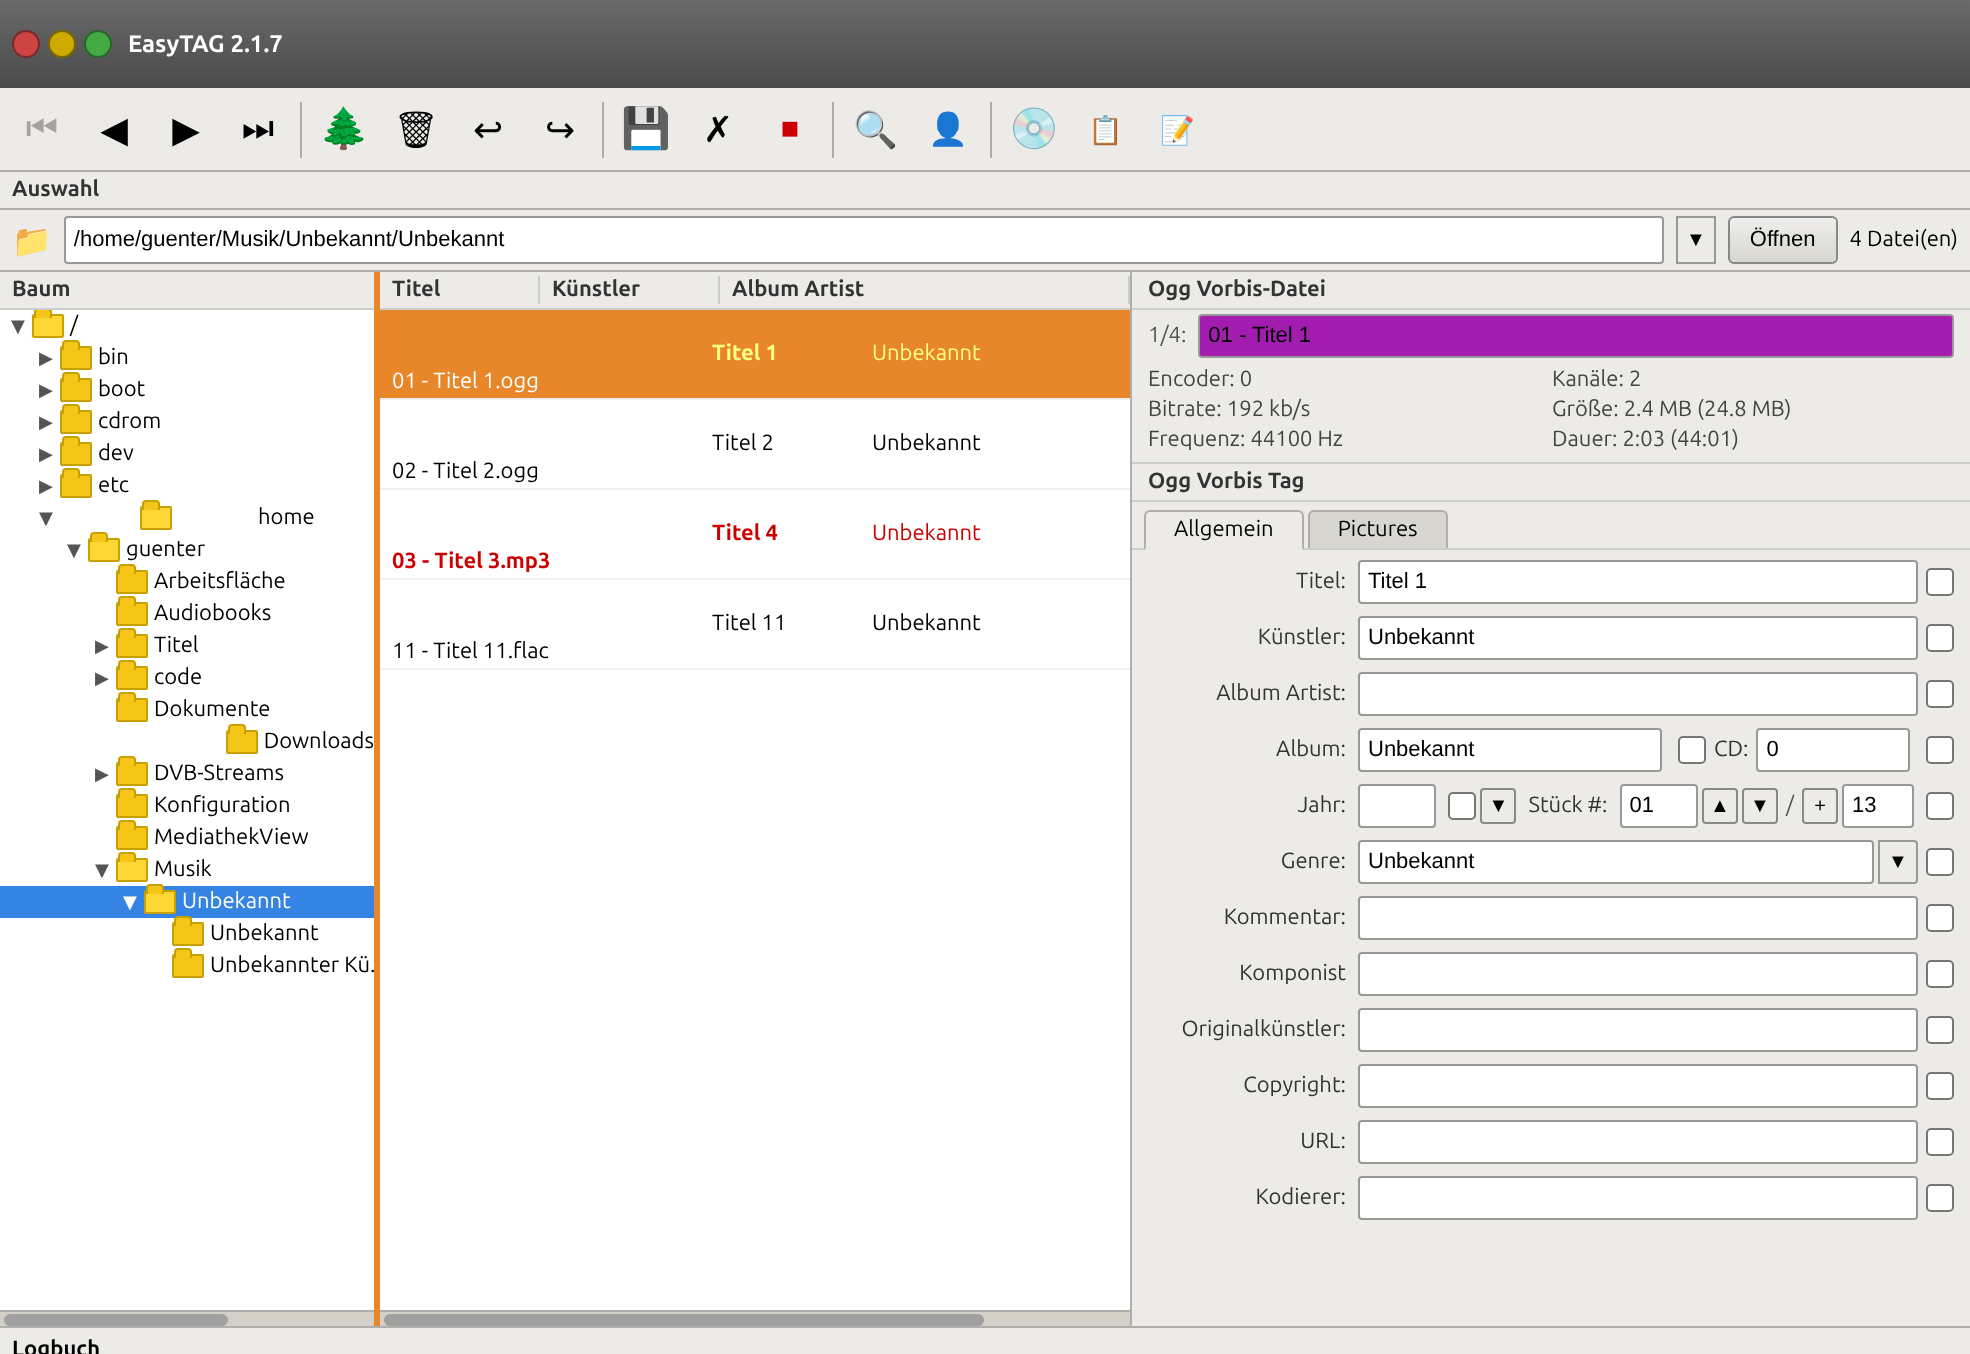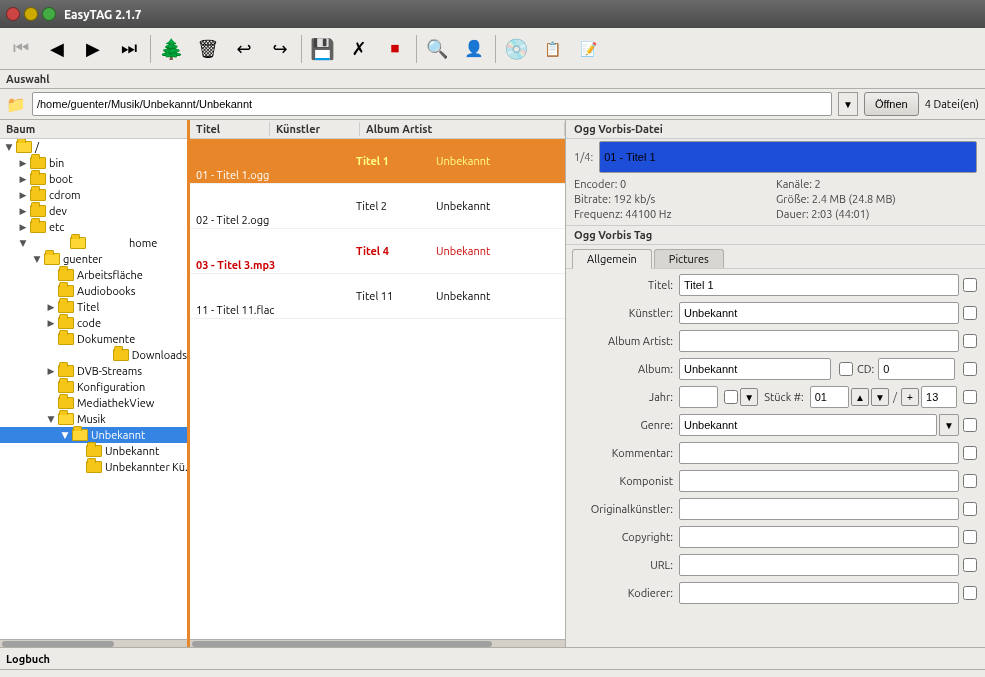--- a/index.html
+++ b/index.html
@@ -8,21 +8,21 @@
       font-size: 12px;
       background: #d4d0c8;
       width: 985px;
       height: 677px;
       overflow: hidden;
     }
 
     
     .titlebar {
       background: linear-gradient(to bottom, #6a6a6a, #4a4a4a);
-      height: 28px;
+      height: 44px;
       display: flex;
       align-items: center;
       padding: 0 6px;
       color: white;
     }
     .titlebar-buttons {
       display: flex;
       gap: 4px;
       margin-right: 8px;
     }
@@ -278,23 +278,23 @@
       align-items: center;
       margin-bottom: 4px;
     }
     .track-number {
       font-size: 11px;
       margin-right: 6px;
       color: #555;
     }
     .track-title-field {
       flex: 1;
-      height: 32px;
+      height: 22px;
       border: 1px solid #999;
-      background: #1d4ed8;
+      background: #a21caf;
       padding: 0 4px;
       font-size: 11px;
       border-radius: 2px;
     }
     .info-grid {
       display: grid;
       grid-template-columns: 1fr 1fr;
       gap: 1px;
       font-size: 11px;
     }

